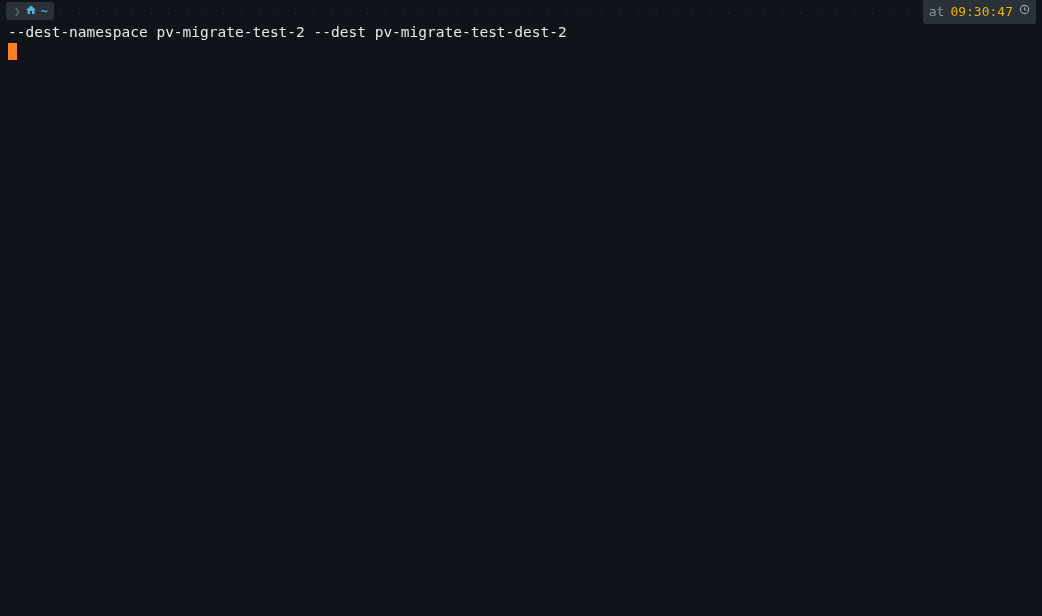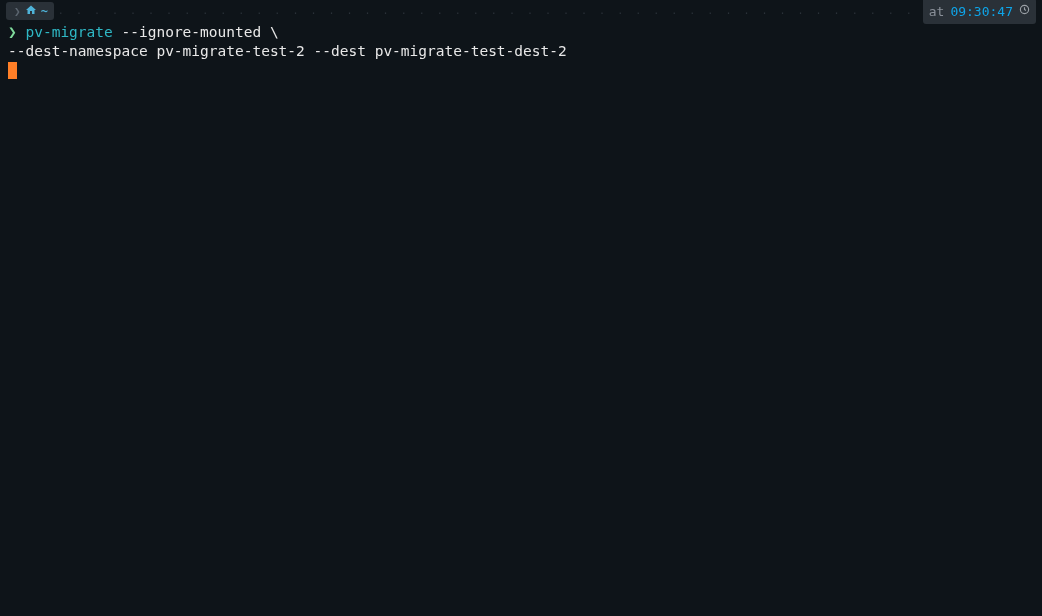--- a/index.html
+++ b/index.html
@@ -85,21 +85,21 @@
       height: 26px;
       margin-right: 6px;
       color: #9aa0a6;
       font-size: 13px;
     }
     .time-at {
       color: #8a9099;
       margin-right: 6px;
     }
     .time-value {
-      color: #0ea5e9;
+      color: #eab308;
     }
     .clock-icon {
       color: #9aa0a6;
       margin-left: 6px;
       font-size: 11px;
     }
     .content {
       padding: 3px 8px 0 8px;
     }
     .line {
@@ -148,17 +148,16 @@
       <span class="clock-icon">
         <svg width="11" height="11" viewBox="0 0 24 24" fill="none" stroke="currentColor" stroke-width="2.5">
             <circle cx="12" cy="12" r="9"></circle>
             <path d="M12 7v5l3 2"></path>
           </svg>
       </span>
     </div>
   </div>
 
   <div class="content">
-    <div class="line"><span class="prompt-char">❯</span> <span class="cmd-name">pv-migrate</span><span> --ignore-mounted \</span></div>
     <div class="line">--dest-namespace pv-migrate-test-2 --dest pv-migrate-test-dest-2</div>
     <div class="line"><span class="cursor"></span></div>
   </div>
 </div>
 
 </body></html>

